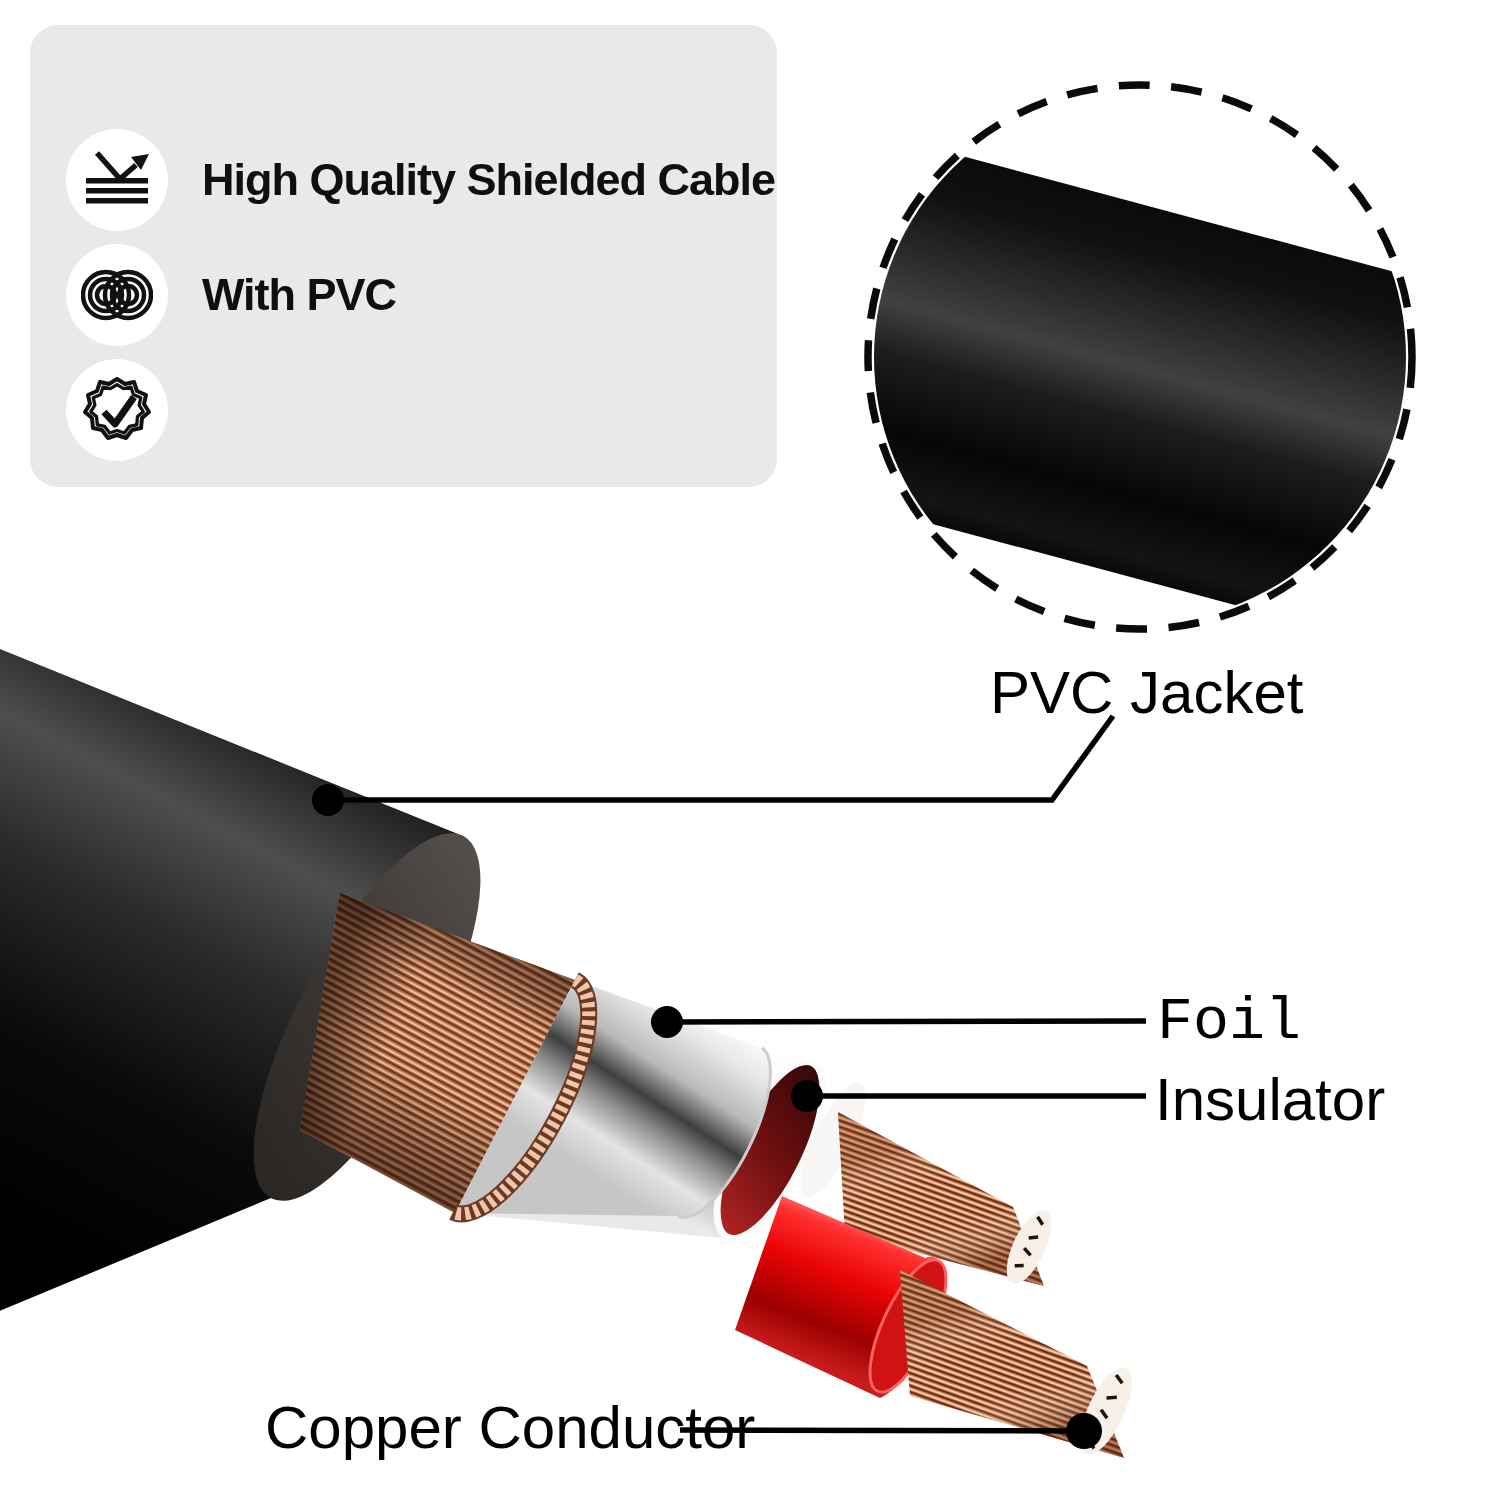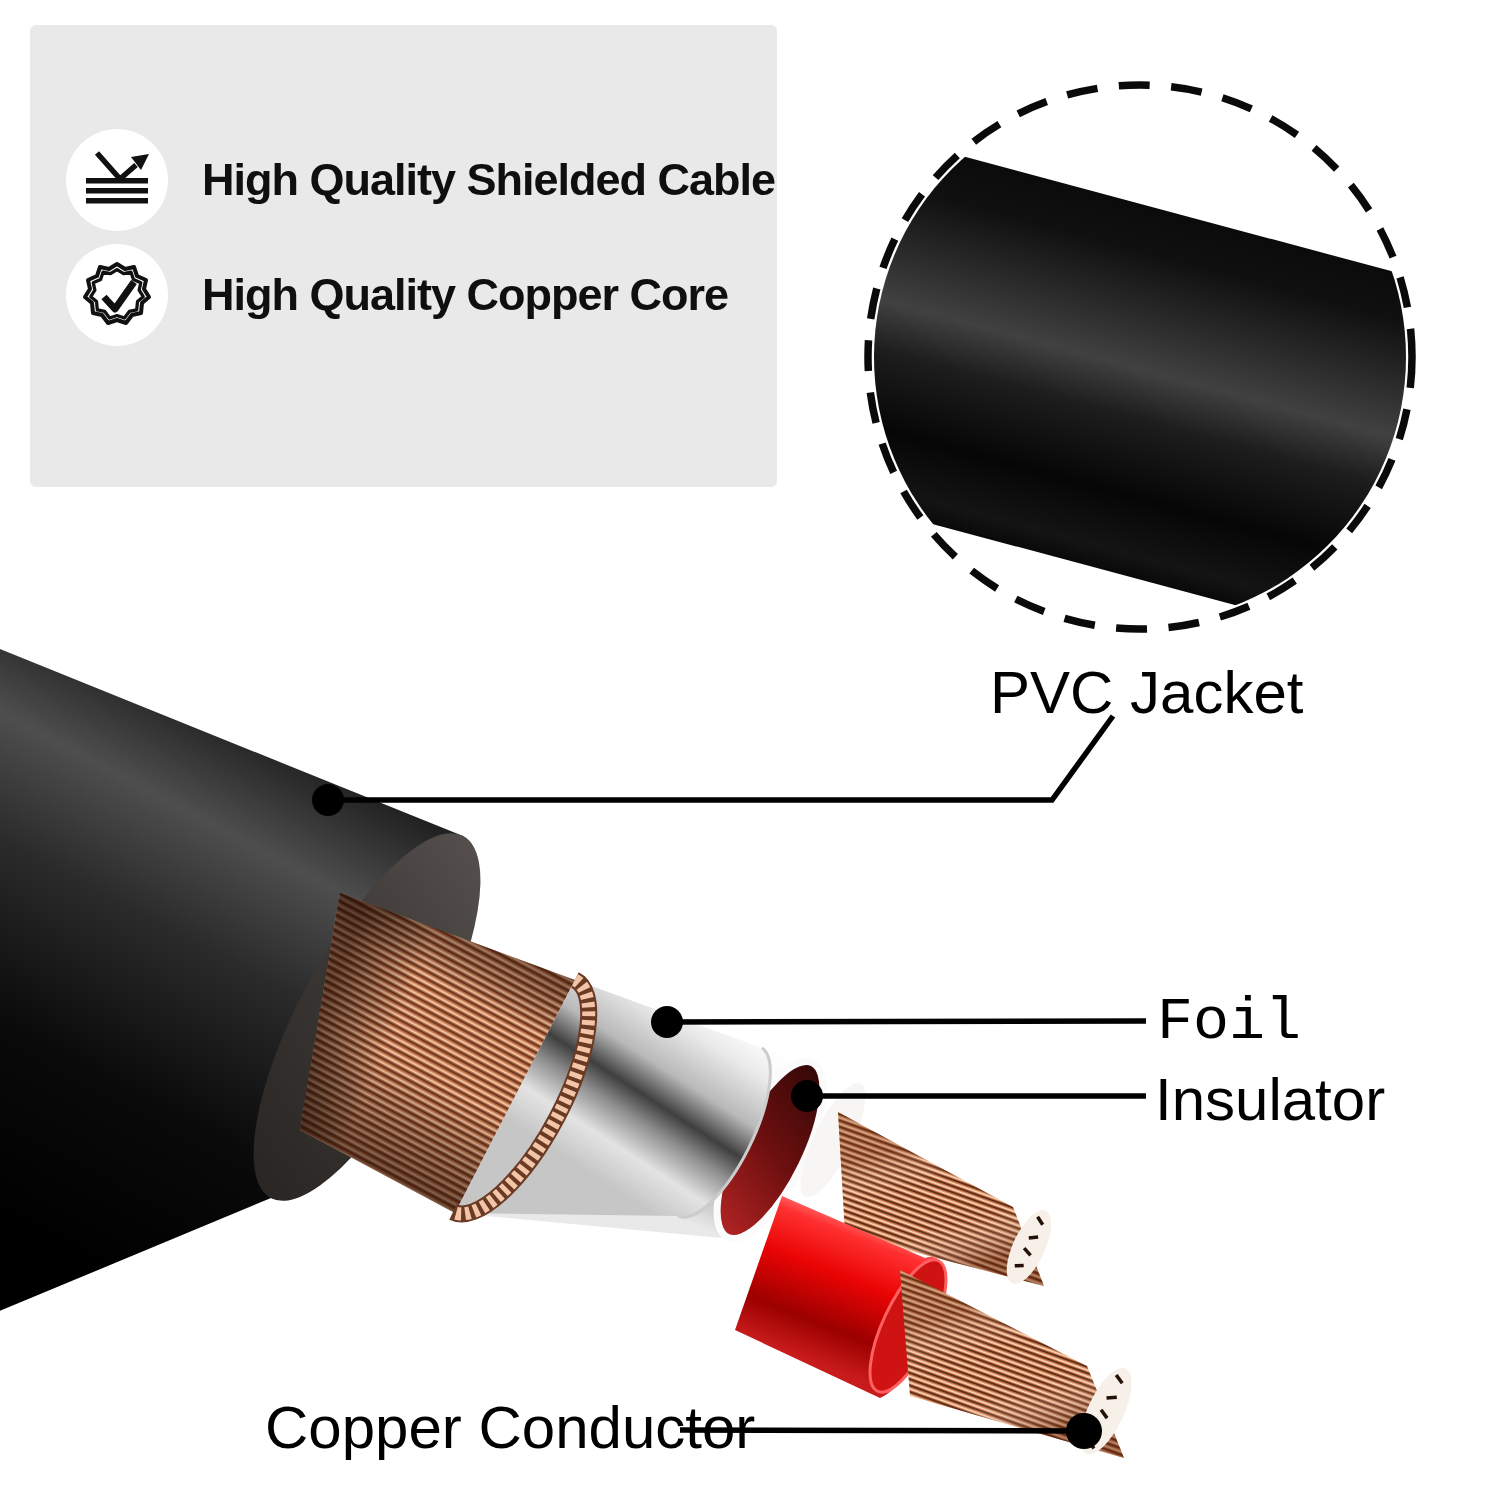--- a/index.html
+++ b/index.html
@@ -3,21 +3,21 @@
 <meta charset="utf-8">
 <style>
   html,body{margin:0;padding:0;background:#ffffff;}
   .canvas{
     position:relative;width:1500px;height:1500px;background:#ffffff;overflow:hidden;
     font-family:"Liberation Sans", sans-serif;
   }
   
   .feature-panel{
     position:absolute;left:30px;top:25px;width:747px;height:462px;
-    background:#e9e9e9;border-radius:6px;
+    background:#e9e9e9;border-radius:28px;
     box-sizing:border-box;padding:104px 7px 0 36px;
     display:flex;flex-direction:column;gap:13px;
   }
   .feature-row{display:flex;align-items:center;gap:34px;}
   .icon-circle{
     width:102px;height:102px;border-radius:50%;background:#ffffff;flex:0 0 auto;
     display:flex;align-items:center;justify-content:center;
   }
   .feature-label{
     font-size:45px;font-weight:700;letter-spacing:-1px;color:#0f0f0f;white-space:nowrap;
@@ -47,28 +47,42 @@
           <rect x="5" y="54" width="62" height="5.5" fill="#111"></rect>
           <path d="M16 9 L39 35 L55 21" fill="none" stroke="#111" stroke-width="5.5"></path>
           <path d="M68 10 L50 13 L60 26 Z" fill="#111"></path>
         </svg>
       </span>
       <span class="feature-label">High Quality Shielded Cable</span>
     </div>
     <div class="feature-row">
       <span class="icon-circle">
         <svg width="72" height="72" viewBox="0 0 72 72">
+          <g fill="none" stroke="#111" stroke-width="4.5">
+            <circle cx="25" cy="36" r="23"></circle>
+              <circle cx="25" cy="36" r="16"></circle>
+              <circle cx="25" cy="36" r="9"></circle>
+            <circle cx="47" cy="36" r="23"></circle>
+              <circle cx="47" cy="36" r="16"></circle>
+              <circle cx="47" cy="36" r="9"></circle>
+          </g>
+        </svg>
+      </span>
+      <span class="feature-label">With PVC</span>
+    </div>
+    <div class="feature-row">
+      <span class="icon-circle">
+        <svg width="72" height="72" viewBox="0 0 72 72">
           <g fill="none" stroke="#111" stroke-linejoin="round">
             <path id="badge" stroke-width="4" d="M36 5 L44 10 L53 8 L56 17 L65 21 L63 30 L68 38 L61 44 L60 54 L51 56 L45 64 L36 61 L27 64 L21 56 L12 54 L11 44 L4 38 L9 30 L7 21 L16 17 L19 8 L28 10 Z"></path>
             <path stroke-width="4" transform="translate(6.5,6.5) scale(0.82)" d="M36 5 L44 10 L53 8 L56 17 L65 21 L63 30 L68 38 L61 44 L60 54 L51 56 L45 64 L36 61 L27 64 L21 56 L12 54 L11 44 L4 38 L9 30 L7 21 L16 17 L19 8 L28 10 Z"></path>
             <path stroke-width="7" d="M23 38 L34 50 L53 23"></path>
           </g>
         </svg>
       </span>
-      <span class="feature-label">High Quality Copper Core</span>
     </div>
   </section>
 
   <svg class="art" viewBox="0 0 1500 1500">
     <defs>
       <linearGradient id="jacketG" gradientUnits="userSpaceOnUse" x1="531" y1="708" x2="203" y2="1326">
         <stop offset="0" stop-color="#020202"></stop>
           <stop offset="0.17" stop-color="#131313"></stop>
         <stop offset="0.36" stop-color="#4e4e4e"></stop>
           <stop offset="0.52" stop-color="#2b2b2b"></stop>

